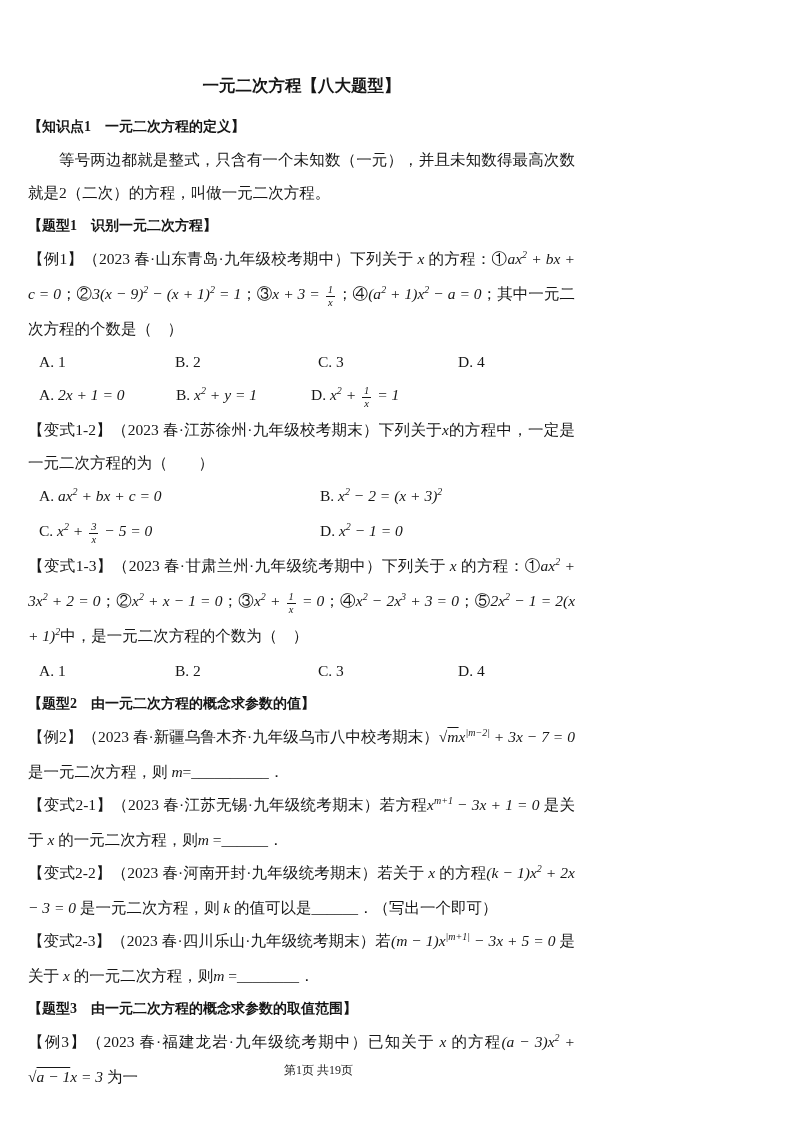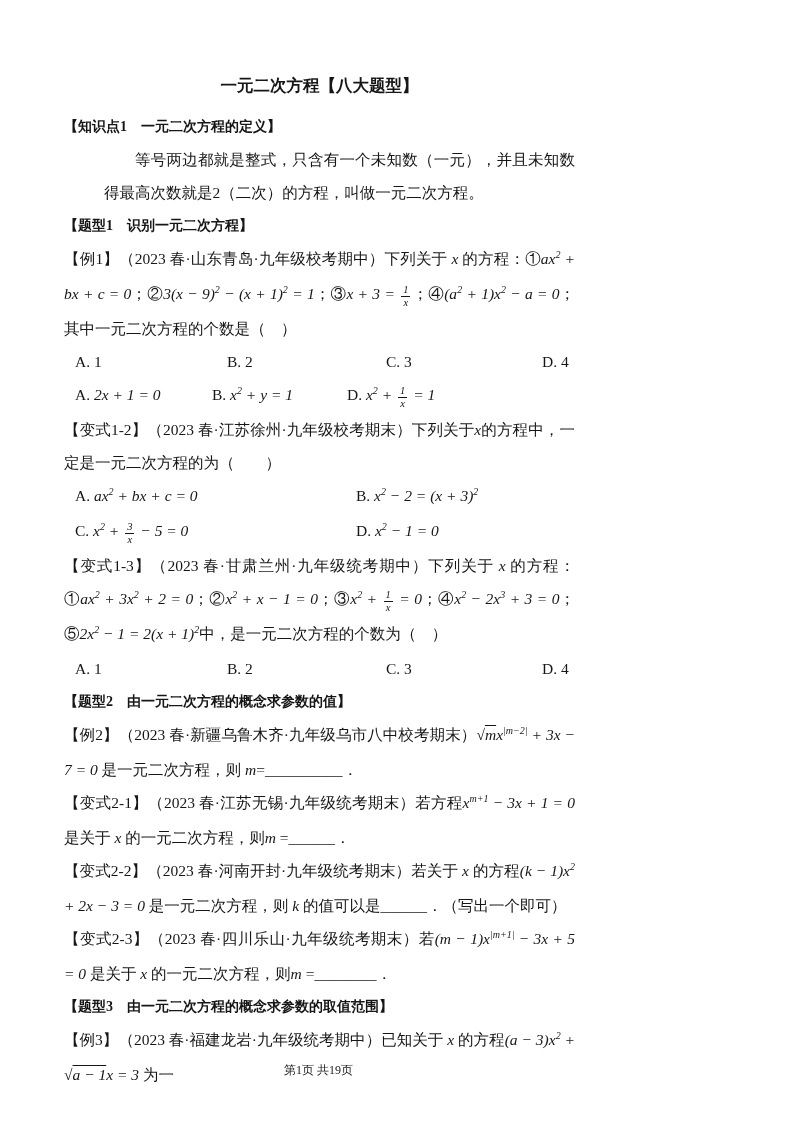--- a/index.html
+++ b/index.html
@@ -7,49 +7,49 @@
   body {
     width: 793px; height: 1122px;
     background: #ffffff;
     color: #161616;
     font-family: "Liberation Serif", "DejaVu Serif", serif;
     overflow: hidden;
   }
   .page {
     position: relative;
     width: 637px; height: 1122px;
-    padding: 74px 62px 0 64px;
+    padding: 74px 62px 0 28px;
   }
   .title {
     text-align: center;
     font-weight: 700;
     font-size: 16.5px;
     line-height: 24px;
     margin-bottom: 12px;
   }
   .block { min-height: 33px; }
   .block.heading {
     font-weight: 700;
     font-size: 14px;
     line-height: 33px;
     text-align: justify;
   }
   .block.para {
     font-size: 15.5px;
     line-height: 33px;
     text-align: justify;
   }
-  .block.para.indent { text-indent: 2em; margin-left: 40px; }
+  .block.para.indent { text-indent: 2em; }
   .block.options {
     display: grid;
     font-size: 15.5px;
     line-height: 33px;
     padding-left: 11px;
   }
-  .block.options.g4  { grid-template-columns: 136px 143px 140px auto; gap: 16px; }
+  .block.options.g4  { grid-template-columns: 136px 143px 140px auto; }
   .block.options.g4w { grid-template-columns: 137px 135px 166px auto; }
   .block.options.g2  { grid-template-columns: 281px auto; }
   .m { font-style: italic; }
   .sup {
     font-style: italic;
     font-size: 10px;
     position: relative;
     top: -6px;
     letter-spacing: 0;
   }

